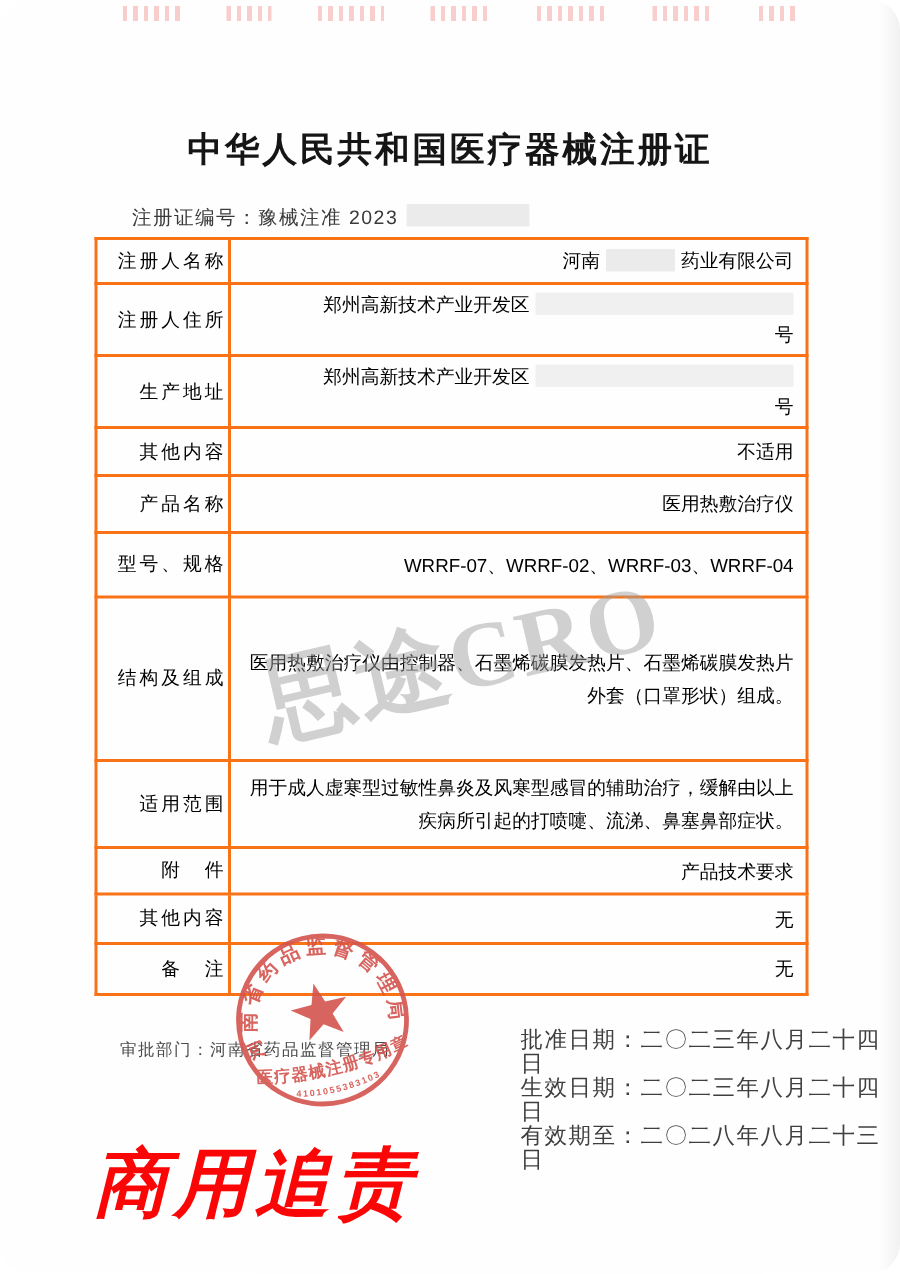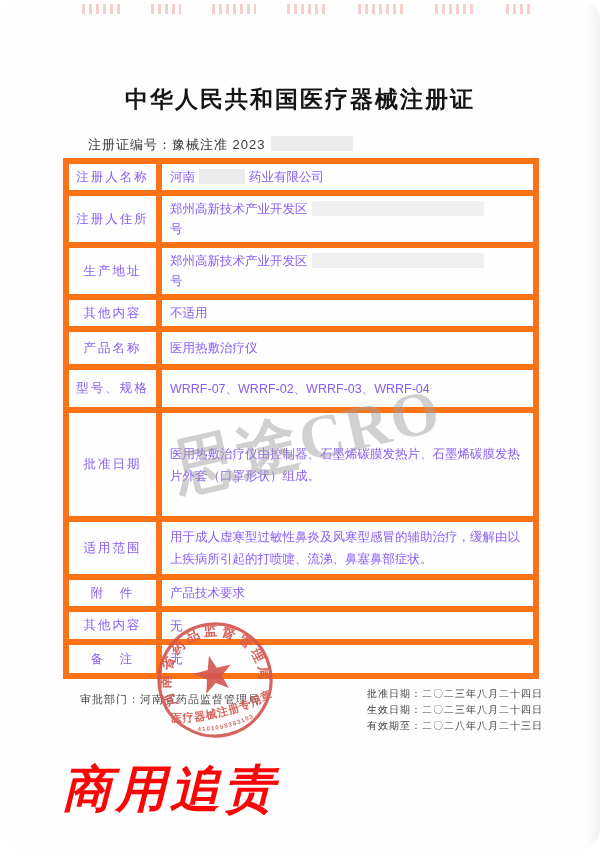--- a/index.html
+++ b/index.html
@@ -16,27 +16,27 @@
 
   .title{position:absolute;top:84px;left:0;width:100%;text-align:center;
     font-size:23px;font-weight:bold;letter-spacing:2px;color:#151515;}
   .reg-line{position:absolute;top:136px;left:88px;font-size:13px;letter-spacing:1px;color:#3a3a3a;}
   .redact{display:inline-block;background:#ebebeb;height:15px;vertical-align:-2px;border-radius:1px;}
   .redact.reg{width:82px;margin-left:5px;}
   .redact.name{width:46px;margin:0 4px;vertical-align:-3px;}
   .redact.addr{width:172px;margin-left:4px;vertical-align:-3px;background:#f0f0f0;}
 
   table.cert{position:absolute;top:158px;left:63px;width:476px;border-collapse:collapse;table-layout:fixed;z-index:1;}
-  table.cert td{border:6px solid #f97316;font-size:12.5px;color:#8b5cf6;}
+  table.cert td{border:2px solid #f97316;font-size:12.5px;color:#000000;text-align:right;}
   td.lbl{width:85px;text-align:center;letter-spacing:2px;padding:2px 1px;}
   td.val{padding:3px 8px;line-height:20px;}
   td.val.tall{line-height:22px;}
 
   .approval{position:absolute;top:692px;left:80px;font-size:11px;letter-spacing:1px;color:#4a4a4a;z-index:1;}
-  .dates{position:absolute;top:686px;left:347px;font-size:10px;line-height:16px;letter-spacing:1px;color:#3f3f3f;z-index:1;margin-left:20px;}
+  .dates{position:absolute;top:686px;left:347px;font-size:15px;line-height:16px;letter-spacing:1px;color:#3f3f3f;z-index:1;}
 
   .watermark{position:absolute;left:175px;top:428px;font-size:62px;font-weight:bold;
     font-family:"Liberation Serif","DejaVu Serif",serif;color:#a0a0a0;opacity:.48;
     transform:rotate(-13deg);transform-origin:left center;letter-spacing:2px;z-index:3;pointer-events:none;white-space:nowrap;}
 
   .stamp{position:absolute;left:148px;top:613px;width:134px;height:134px;
     transform:rotate(-14deg);opacity:.9;z-index:4;pointer-events:none;}
   .stamp text{font-family:"Liberation Sans","DejaVu Sans",sans-serif;fill:#d4544e;font-weight:bold;}
 
   .notice{position:absolute;left:62px;top:756px;font-size:50px;font-weight:bold;
@@ -84,21 +84,21 @@
     </tr>
     <tr style="height:38px">
       <td class="lbl">产品名称</td>
       <td class="val">医用热敷治疗仪</td>
     </tr>
     <tr style="height:43px">
       <td class="lbl">型号、规格</td>
       <td class="val">WRRF-07、WRRF-02、WRRF-03、WRRF-04</td>
     </tr>
     <tr style="height:109px">
-      <td class="lbl">批准日期</td>
+      <td class="lbl">结构及组成</td>
       <td class="val tall">医用热敷治疗仪由控制器、石墨烯碳膜发热片、石墨烯碳膜发热片外套（口罩形状）组成。</td>
     </tr>
     <tr style="height:58px">
       <td class="lbl">适用范围</td>
       <td class="val tall">用于成人虚寒型过敏性鼻炎及风寒型感冒的辅助治疗，缓解由以上疾病所引起的打喷嚏、流涕、鼻塞鼻部症状。</td>
     </tr>
     <tr style="height:31px">
       <td class="lbl">附　件</td>
       <td class="val">产品技术要求</td>
     </tr>

